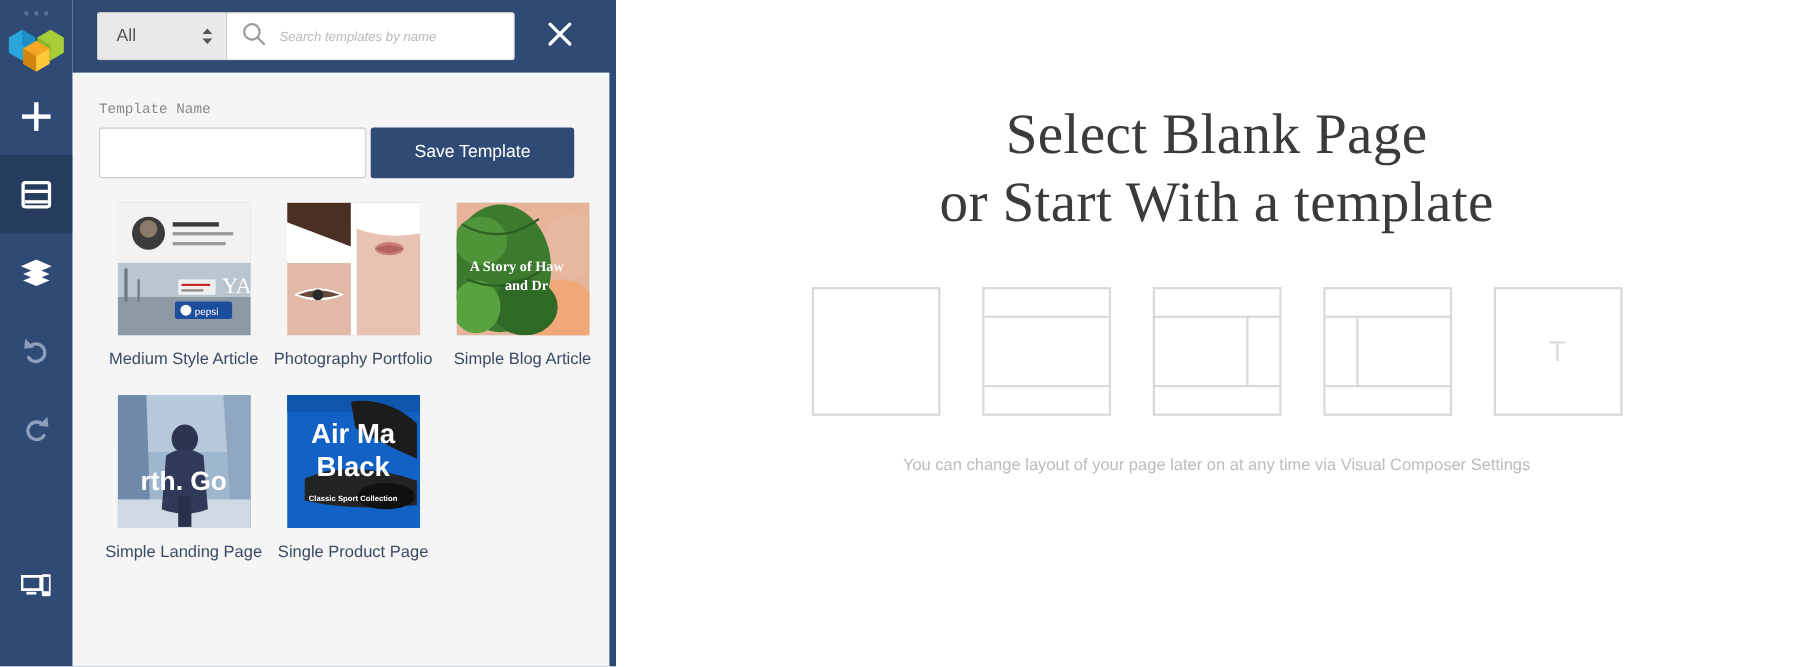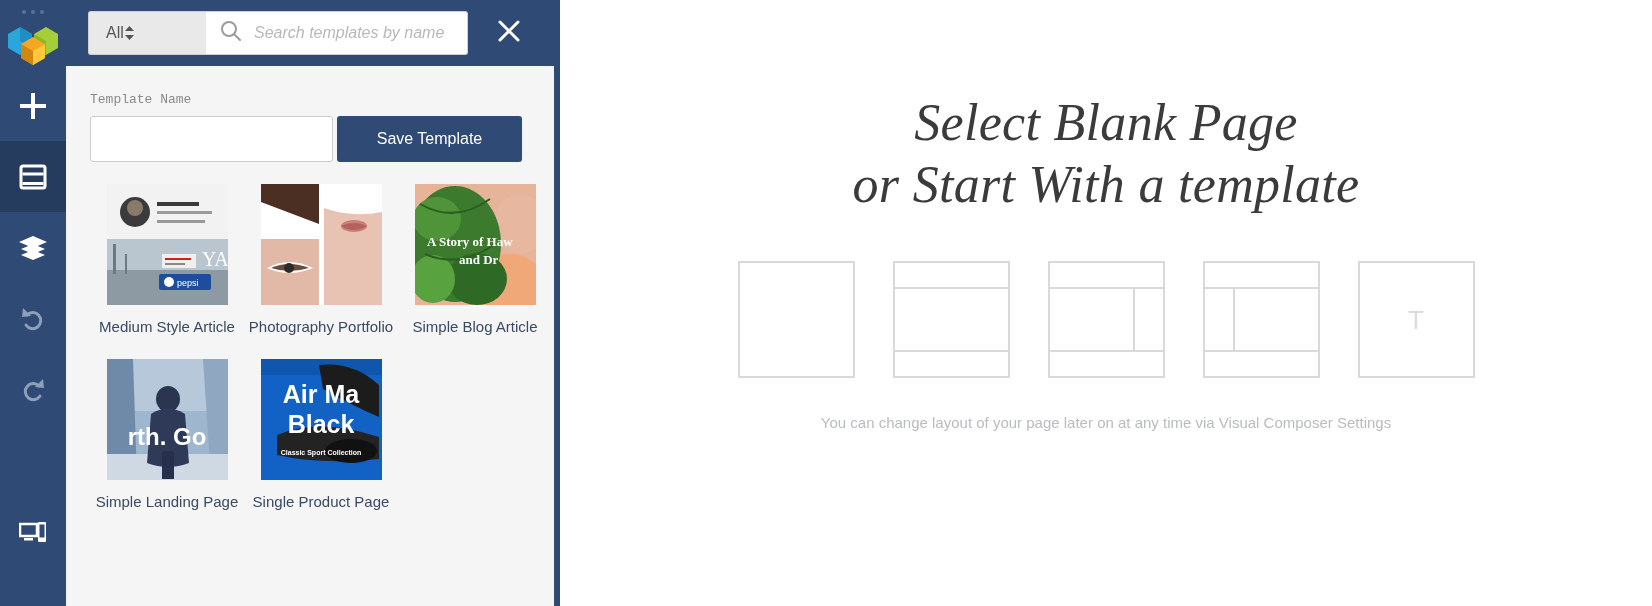--- a/index.html
+++ b/index.html
@@ -49,41 +49,41 @@
   #panel-topbar {
     height: 66px; width: 494px;
     display: flex; align-items: center;
     padding: 0 0 0 22px;
   }
   #filter-select {
     width: 118px; height: 44px;
     background: #e9e9e9;
     border: 1px solid #cfcfcf; border-right: none;
     border-radius: 3px 0 0 3px;
-    display: flex; align-items: center; justify-content: flex-start;
+    display: flex; align-items: center; justify-content: space-between;
     padding: 0 12px 0 17px;
     font-size: 16px; color: #555;
     cursor: pointer; flex: none;
   }
   #filter-select .updown {
     display: flex; flex-direction: column; gap: 2px; align-items: center;
     color: #555;
   }
   #search-wrap {
     width: 262px; height: 44px; background: #fff;
     border: 1px solid #cfcfcf; border-left: none;
     border-radius: 0 3px 3px 0;
     display: flex; align-items: center; padding-left: 14px;
     flex: none;
   }
   #search-input {
     border: none; outline: none; height: 40px;
     width: 200px; margin-left: 12px;
     font-family: "Liberation Sans", sans-serif;
-    font-size: 16px; font-style: italic; color: #333;
+    font-size: 12px; font-style: italic; color: #333;
     background: transparent;
   }
   #search-input::placeholder { color: #b9b9b9; font-style: italic; }
   #close-panel {
     margin-left: 24px; width: 34px; height: 34px;
     display: flex; align-items: center; justify-content: center;
     cursor: pointer;
   }
 
   #panel-body {
@@ -128,21 +128,21 @@
   
   #canvas {
     position: absolute; left: 560px; top: 0;
     width: 1092px; height: 606px; background: #fff;
   }
   #canvas-heading {
     text-align: center;
     font-family: "Liberation Serif", serif;
     font-size: 52px; line-height: 62px;
     color: #3b3b3b; font-weight: 400;
-    padding-top: 92px; letter-spacing: .3px; font-style: italic;
+    padding-top: 92px; letter-spacing: .3px;
   }
   #layout-options {
     display: flex; justify-content: center; align-items: flex-start;
     gap: 38px; margin-top: 45px;
   }
   .layout-card {
     width: 117px; height: 117px;
     border: 2px solid #d9d9d9; background: #fff;
     cursor: pointer; position: relative;
     display: flex; flex-direction: column;

